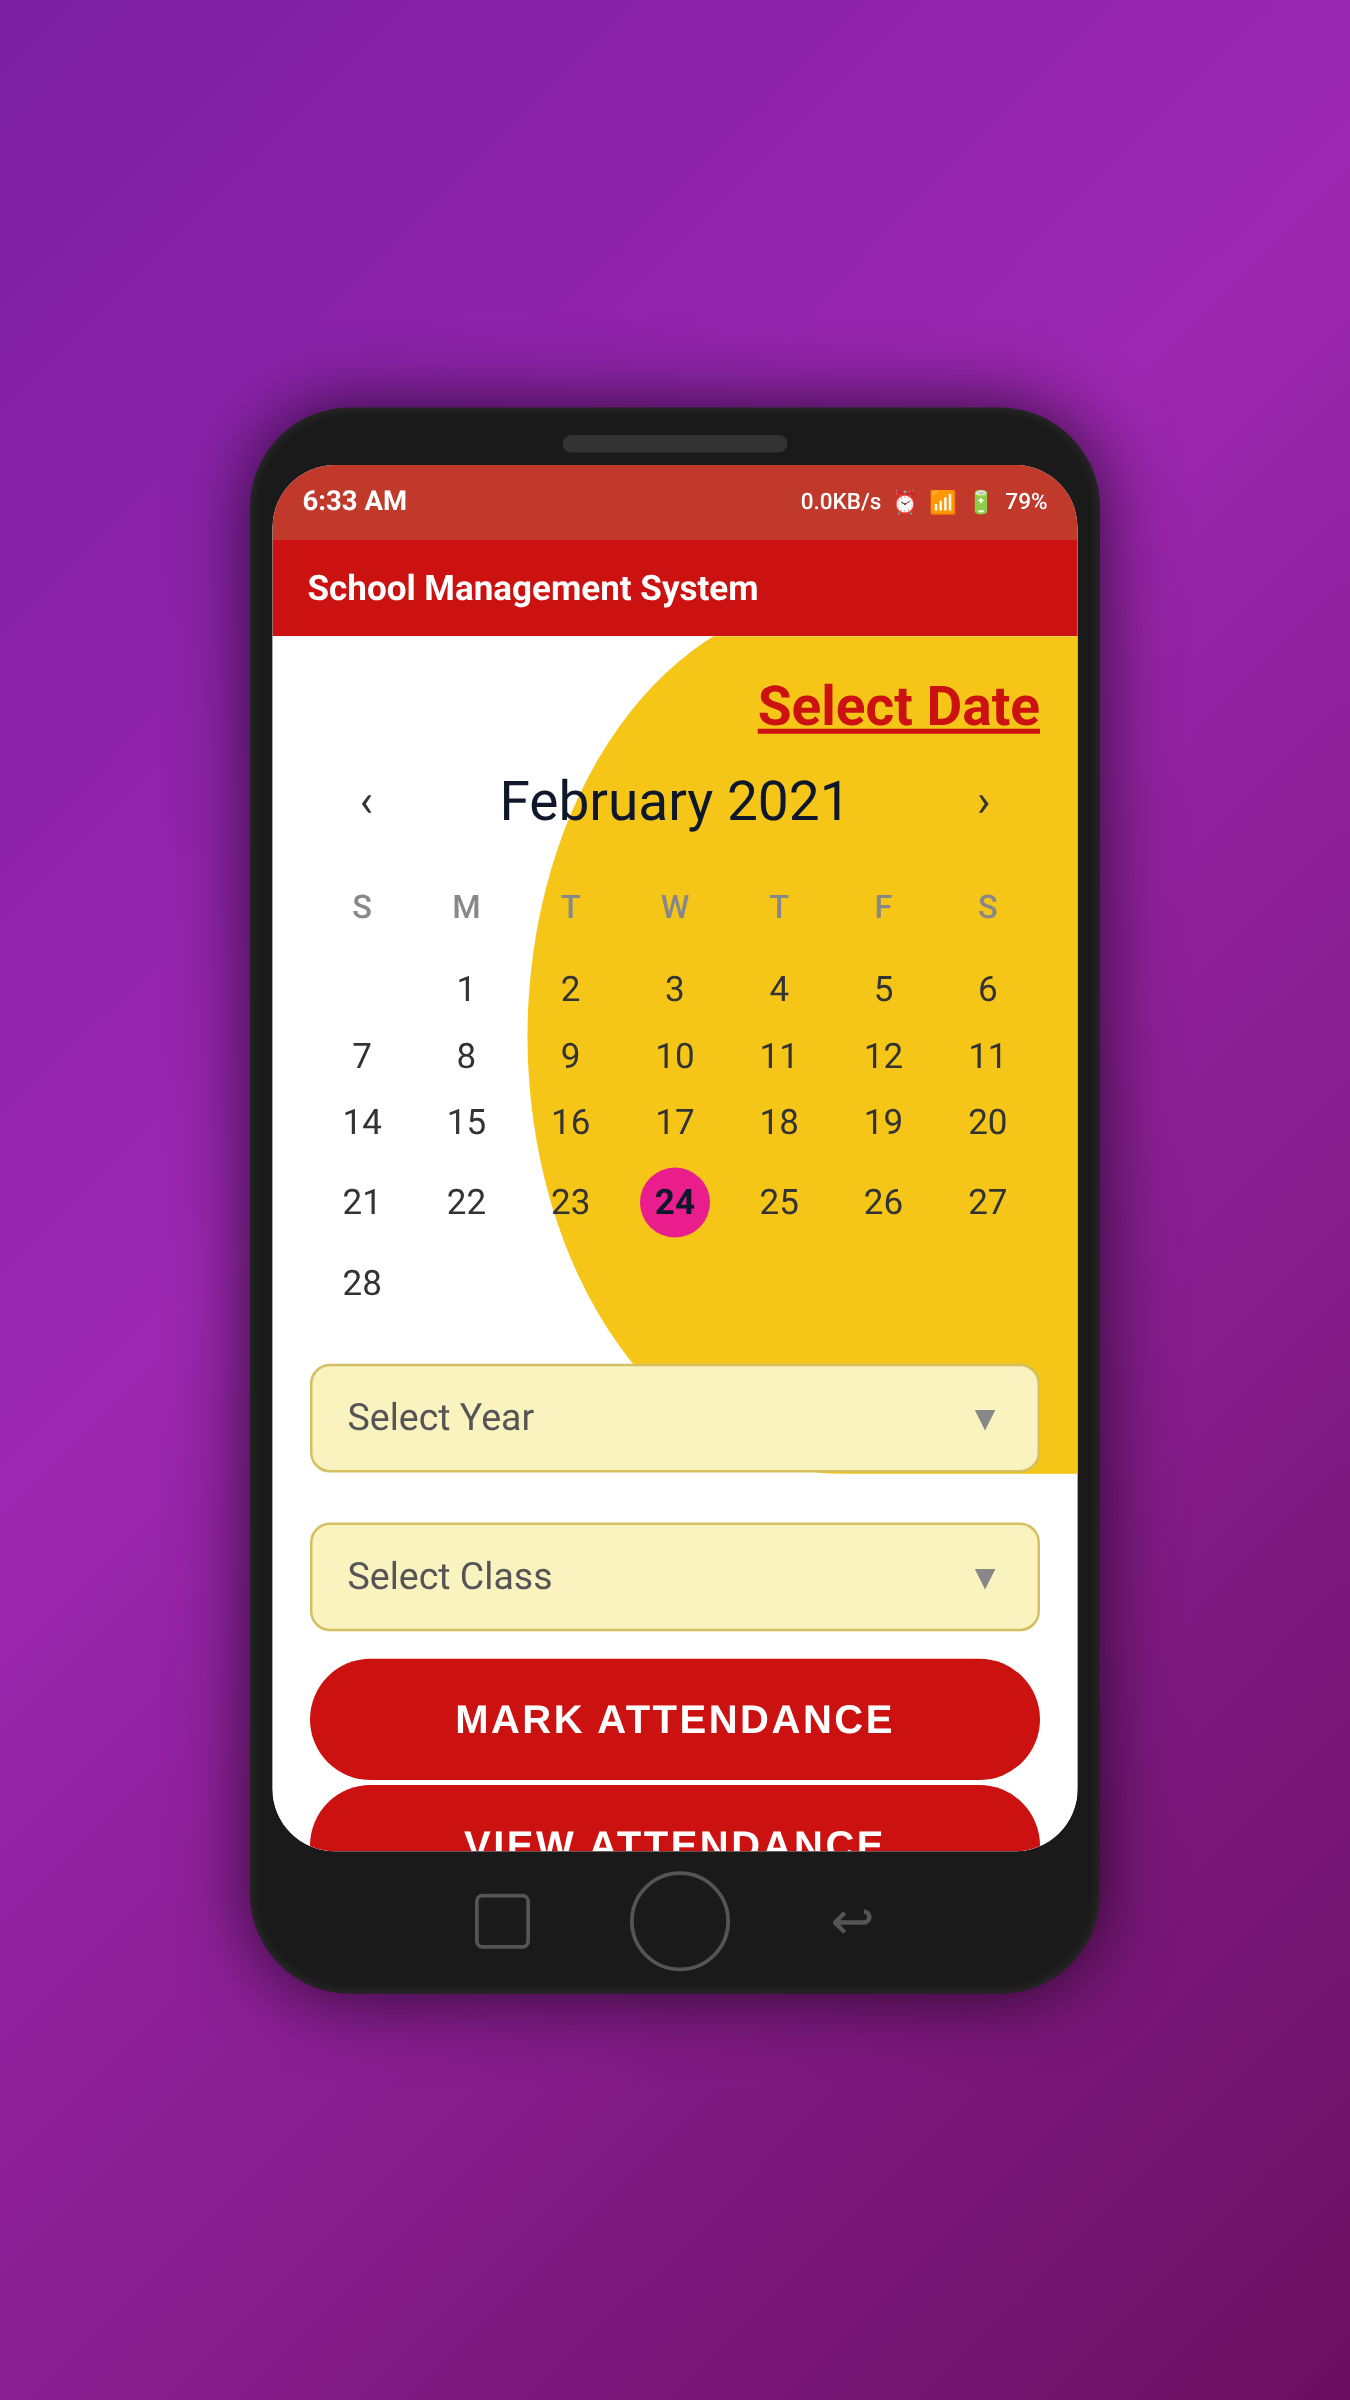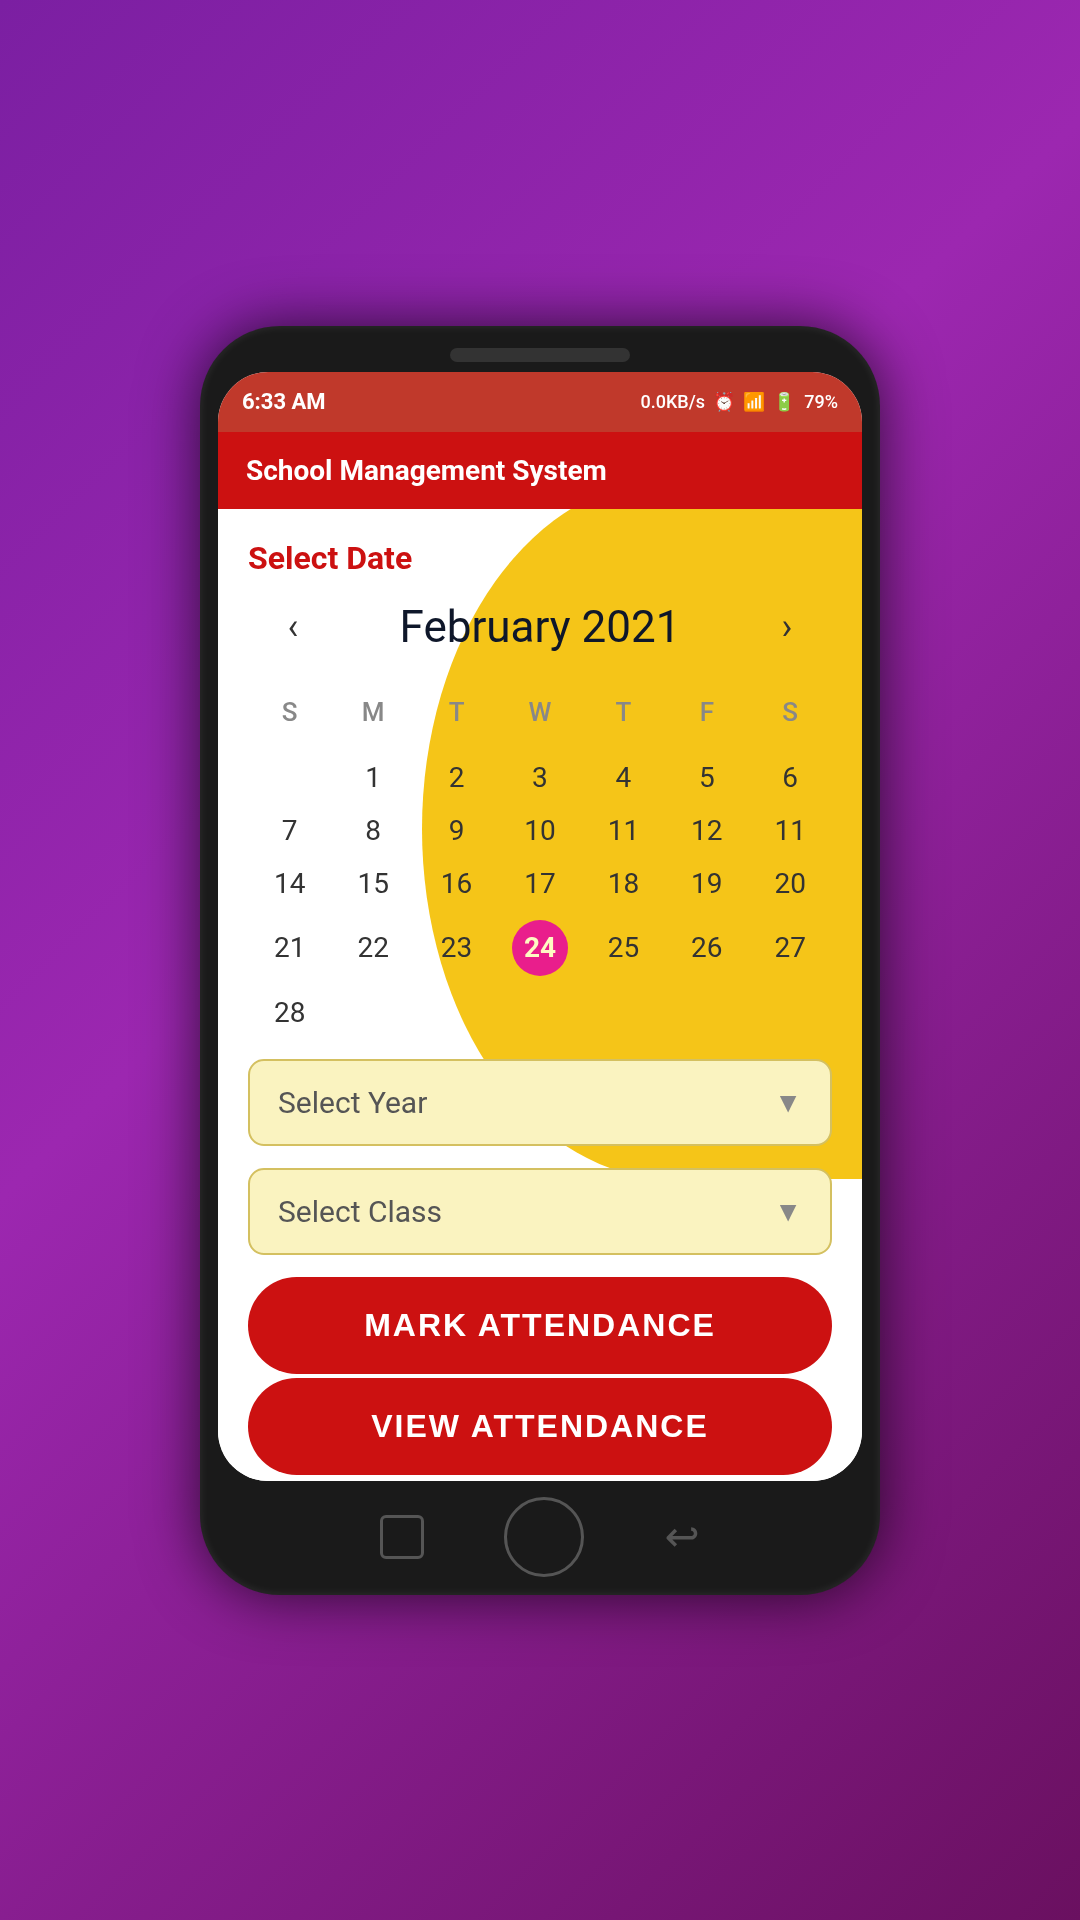--- a/index.html
+++ b/index.html
@@ -99,26 +99,27 @@
     .content-inner {
       position: relative;
       z-index: 1;
       display: flex;
       flex-direction: column;
       flex: 1;
       padding: 20px 30px 30px;
     }
 
     .select-date-title {
-      text-align: left;
-      font-size: 32px;
+      text-align: right;
+      font-size: 44px;
       font-weight: bold;
       color: #cc1111;
       margin-bottom: 24px;
       margin-top: 10px;
+      text-decoration: underline;
     }
 
     
     .calendar {
       background: transparent;
       margin-bottom: 20px;
     }
 
     .calendar-header {
       display: flex;
@@ -165,21 +166,21 @@
     .cal-cell-wrapper {
       flex: 1;
       display: flex;
       align-items: center;
       justify-content: center;
       padding: 10px 0;
     }
 
     .cal-day-selected {
       background: #e91e8c;
-      color: #fef9c3;
+      color: #0f172a;
       border-radius: 50%;
       width: 56px;
       height: 56px;
       display: flex;
       align-items: center;
       justify-content: center;
       font-size: 28px;
       font-weight: bold;
     }
 
@@ -199,20 +200,21 @@
       background: #faf3c0;
       border: 2px solid #d4c060;
       border-radius: 16px;
       font-size: 30px;
       color: #555;
       appearance: none;
       cursor: pointer;
       display: flex;
       align-items: center;
       justify-content: space-between;
+      margin-top: 18px;
     }
 
     .dropdown-arrow {
       color: #888;
       font-size: 28px;
     }
 
     
     .btn-attendance {
       width: 100%;

